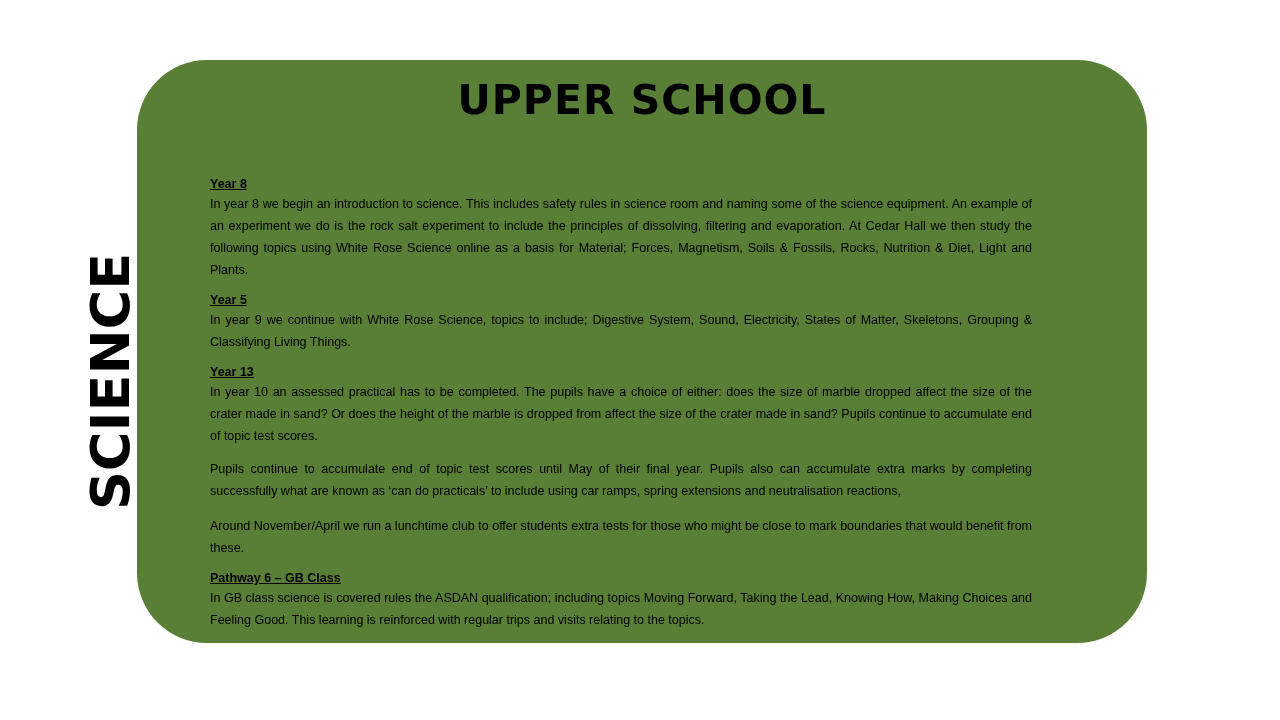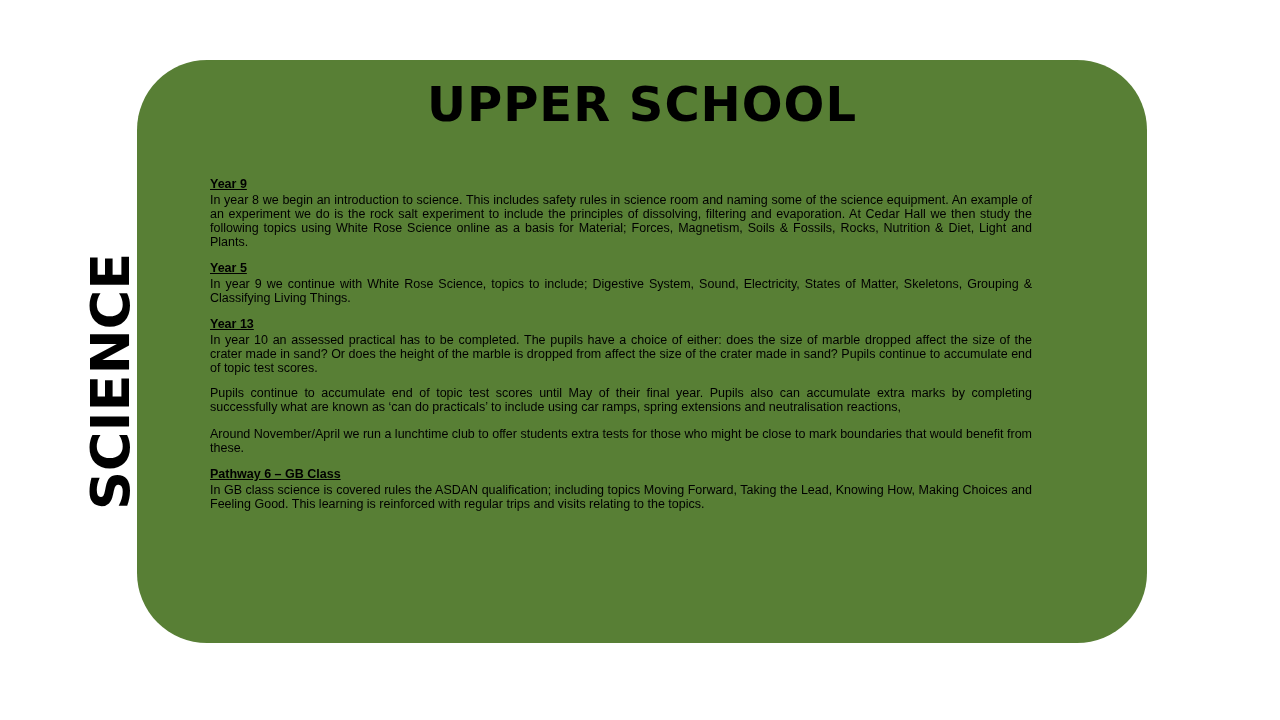--- a/index.html
+++ b/index.html
@@ -51,21 +51,21 @@
   }
 
   #panel-title {
     position: absolute;
     left: 0;
     top: 16px;
     width: 1010px;
     text-align: center;
     font-family: "DejaVu Sans", sans-serif;
     font-weight: 900;
-    font-size: 48px;
+    font-size: 41px;
     letter-spacing: 1px;
     color: #000000;
   }
 
   #content {
     position: absolute;
     left: 73px;
     top: 116px;
     width: 822px;
     color: #000000;
@@ -76,42 +76,42 @@
   }
   .sec-head {
     font-size: 12.5px;
     font-weight: bold;
     text-decoration: underline;
     line-height: 16px;
     margin-bottom: 1px;
   }
   .sec-body {
     font-size: 12.5px;
-    line-height: 14px;
+    line-height: 22px;
     text-align: justify;
     text-justify: inter-word;
   }
   .sec-body.extra {
     margin-top: 13px;
   }
 </style>
 </head>
 <body>
 
 <div id="side-title">
   <div class="vtext">SCIENCE</div>
 </div>
 
 <div id="panel">
   <div id="panel-title">UPPER SCHOOL</div>
 
   <div id="content">
 
     <div class="sec">
-      <div class="sec-head">Year 9</div>
+      <div class="sec-head">Year 8</div>
       <div class="sec-body">In year 8 we begin an introduction to science. This includes safety rules in science room and naming some of the science equipment. An example of an experiment we do is the rock salt experiment to include the principles of dissolving, filtering and evaporation. At Cedar Hall we then study the following topics using White Rose Science online as a basis for Material; Forces, Magnetism, Soils &amp; Fossils, Rocks, Nutrition &amp; Diet, Light and Plants.</div>
     </div>
 
     <div class="sec">
       <div class="sec-head">Year 5</div>
       <div class="sec-body">In year 9 we continue with White Rose Science, topics to include; Digestive System, Sound, Electricity, States of Matter, Skeletons, Grouping &amp; Classifying Living Things.</div>
     </div>
 
     <div class="sec">
       <div class="sec-head">Year 13</div>

